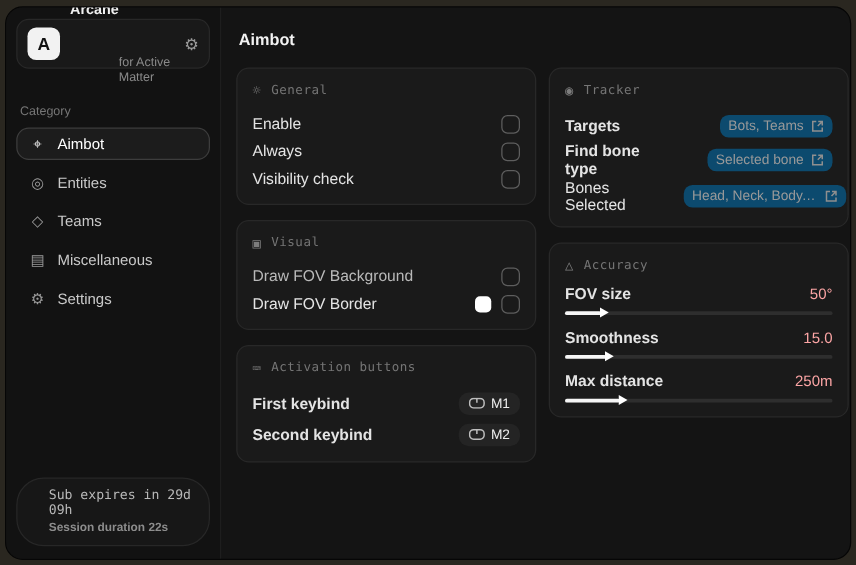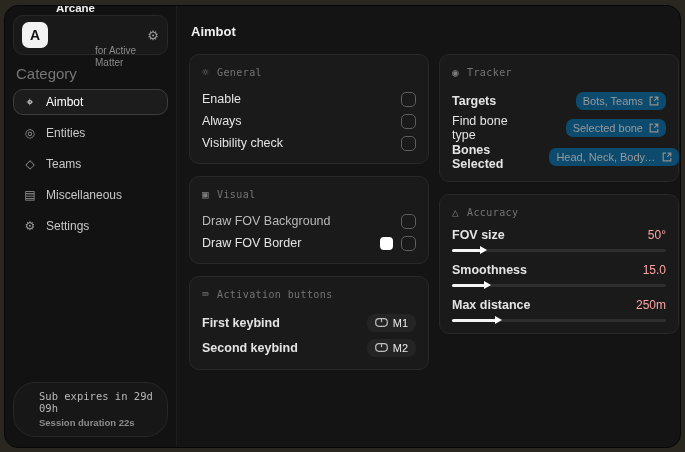--- a/index.html
+++ b/index.html
@@ -44,22 +44,22 @@
     flex-shrink:0;
   }
   .acct-text { display:flex; flex-direction:row; line-height:1.25; }
   .acct-title { color:#f0f0f0; font-size:11.5px; font-weight:bold; }
   .acct-sub { color:#8a8a8a; font-size:10px;margin-top:44px; }
   .acct-gear {
     margin-left:auto; color:#9a9a9a; font-size:13px;
     cursor:pointer; line-height:1;
   }
   .category-label {
-    color:#767676; font-size:15px;
-    margin:10px 3px 7px 3px;
+    color:#767676; font-size:10px;
+    margin:29px 3px 7px 3px;
   }
   .nav-item {
     display:flex; align-items:center; gap:9px;
     padding:5px 9px;
     border-radius:10px;
     margin-bottom:5px;
     color:#c9c9c9; font-size:12px;
     border:1px solid transparent;
     cursor:pointer;
   }
@@ -310,31 +310,31 @@
             <span class="row-label" style="font-weight:bold">Targets</span>
             <span class="select">
               <span class="sel-value">Bots, Teams</span>
               <svg class="ico" width="10" height="10" viewBox="0 0 10 10">
                   <path d="M4 1.2 H1.2 V8.8 H8.8 V6" fill="none" stroke="#8f8f8f" stroke-width="1.2"></path>
                   <path d="M5.6 1.2 H8.8 V4.4 M8.8 1.2 L5.2 4.8" fill="none" stroke="#8f8f8f" stroke-width="1.2"></path>
                 </svg>
             </span>
           </div>
           <div class="row tracker-row">
-            <span class="row-label" style="font-weight:normal">Find bone type</span>
+            <span class="row-label" style="font-weight:bold">Find bone type</span>
             <span class="select">
               <span class="sel-value">Selected bone</span>
               <svg class="ico" width="10" height="10" viewBox="0 0 10 10">
                   <path d="M4 1.2 H1.2 V8.8 H8.8 V6" fill="none" stroke="#8f8f8f" stroke-width="1.2"></path>
                   <path d="M5.6 1.2 H8.8 V4.4 M8.8 1.2 L5.2 4.8" fill="none" stroke="#8f8f8f" stroke-width="1.2"></path>
                 </svg>
             </span>
           </div>
           <div class="row tracker-row">
-            <span class="row-label" style="font-weight:bold">Bones Selected</span>
+            <span class="row-label" style="font-weight:normal">Bones Selected</span>
             <span class="select" style="max-width:130px">
               <span class="sel-value">Head, Neck, Body, Pe…</span>
               <svg class="ico" width="10" height="10" viewBox="0 0 10 10" style="flex-shrink:0">
                   <path d="M4 1.2 H1.2 V8.8 H8.8 V6" fill="none" stroke="#8f8f8f" stroke-width="1.2"></path>
                   <path d="M5.6 1.2 H8.8 V4.4 M8.8 1.2 L5.2 4.8" fill="none" stroke="#8f8f8f" stroke-width="1.2"></path>
                 </svg>
             </span>
           </div>
         </div>
 

